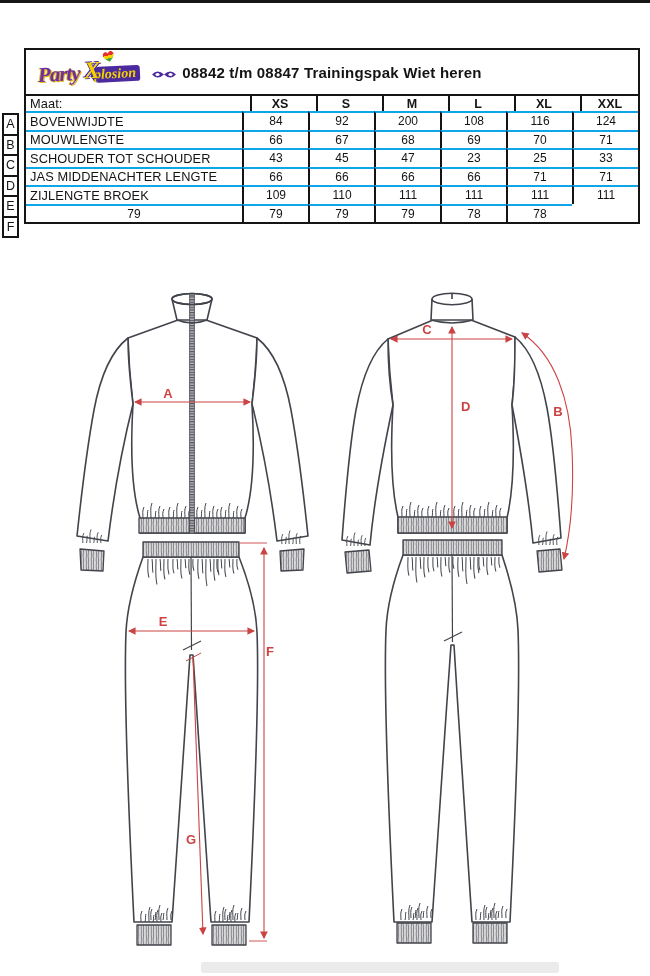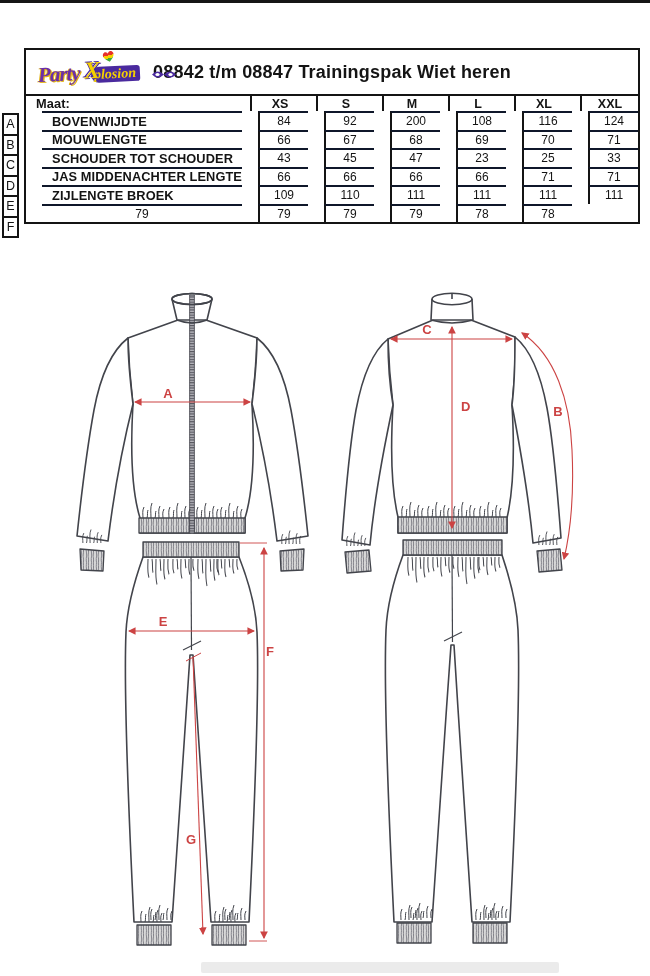--- a/index.html
+++ b/index.html
@@ -12,30 +12,30 @@
 
   
   .size-table{
     position:absolute;left:24px;top:48px;width:616px;
     border:2px solid #141414;box-sizing:border-box;background:#fff;
   }
   .table-header{
     height:44px;border-bottom:2px solid #141414;position:relative;
     display:flex;align-items:center;justify-content:center;
   }
-  .doc-title{font-size:18px;font-weight:bold;letter-spacing:.2px;}
+  .doc-title{font-size:15px;font-weight:bold;letter-spacing:.2px;}
   .tr{display:grid;grid-template-columns:216px repeat(6,1fr);}
   .td{
     display:flex;align-items:center;justify-content:center;
     height:18.5px;font-size:12px;box-sizing:border-box;
   }
   .tr .td + .td{border-left:2px solid #141414;}
   .tr.maat .td{height:15px;}
-  .tr.data .td{border-top:2px solid #0f172a;margin-left:16px;}
-  .td.lbl{justify-content:flex-start;padding-left:10px;font-size:12.8px;letter-spacing:.1px;font-weight:bold;}
+  .tr.data .td{border-top:2px solid #0ea5e9;}
+  .td.lbl{justify-content:flex-start;padding-left:4px;font-size:12.8px;letter-spacing:.1px;}
   .td.size{font-weight:bold;font-size:12.5px;margin-left:8px;}
 
   
   .letters{position:absolute;left:2px;top:113px;width:17px;}
   .letterbox{
     height:18.5px;border:2px solid #141414;margin-top:-2px;background:#fff;
     display:flex;align-items:center;justify-content:center;font-size:12.5px;
   }
   .letterbox:first-child{margin-top:0;}
 

